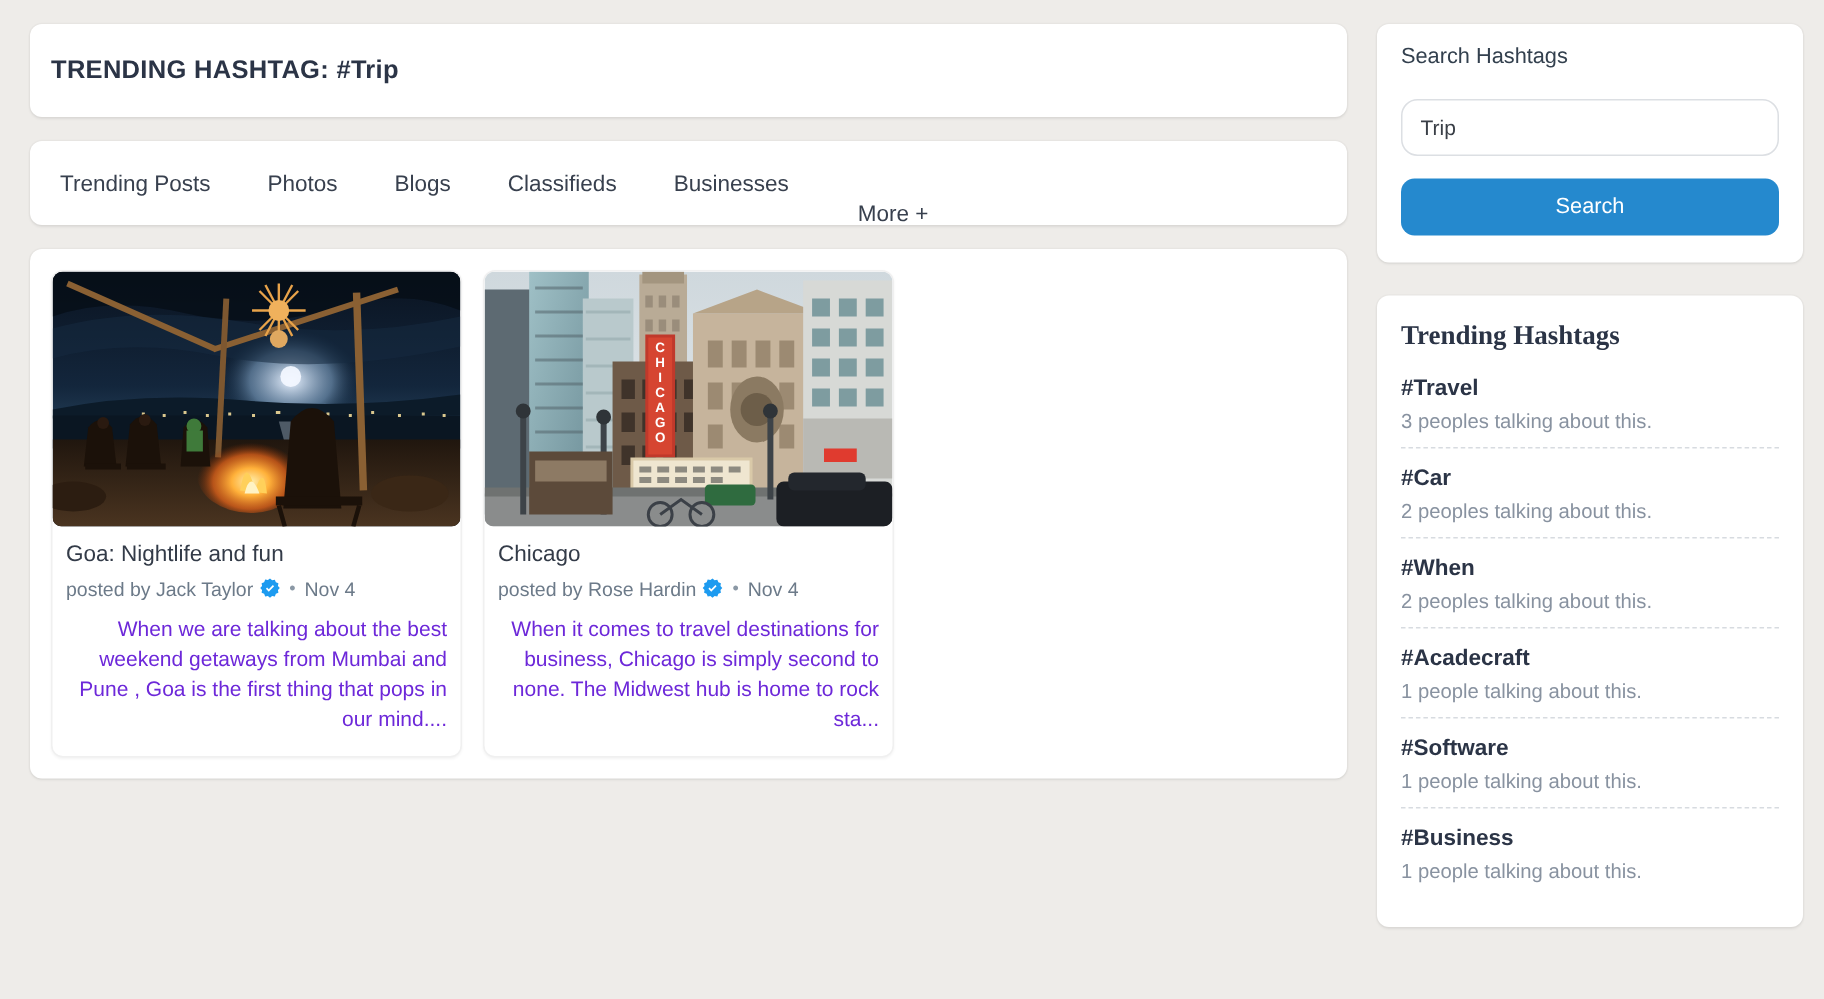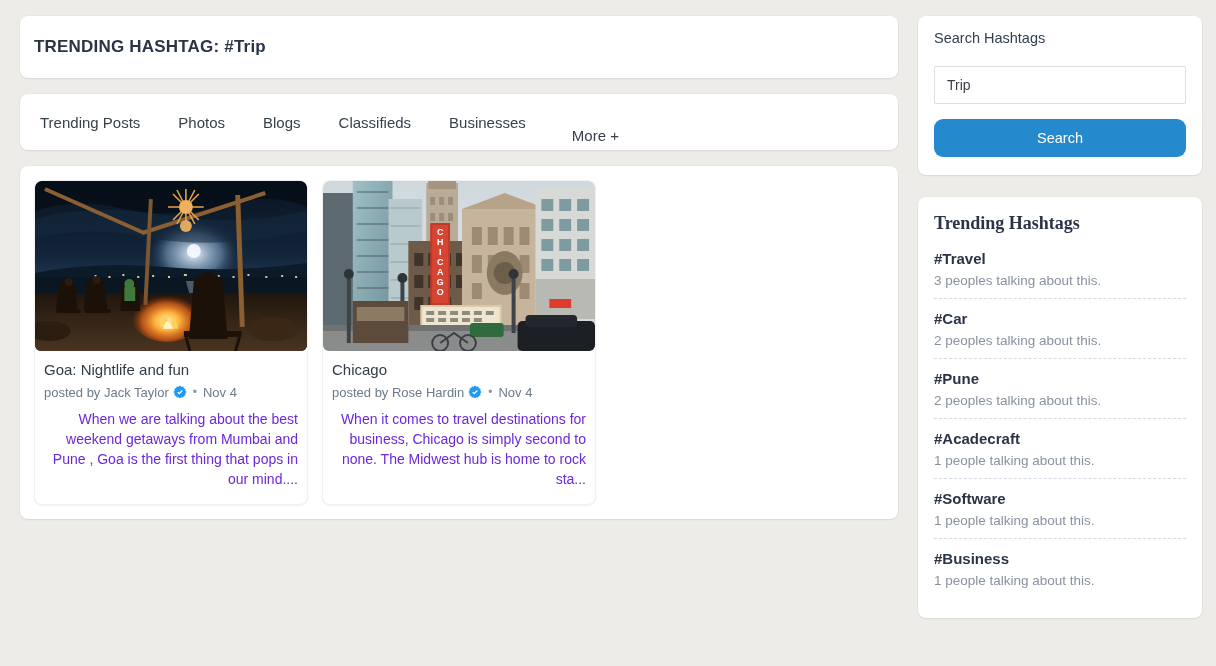--- a/index.html
+++ b/index.html
@@ -26,21 +26,21 @@
     letter-spacing: 0.2px;
   }
 
   
   .tabs { display: flex; align-items: center; padding: 0 14px; height: 56px; }
   .tab {
     font-size: 15px; color: #38404e;
     padding: 0 19px; cursor: pointer; white-space: nowrap;
   }
   .tab:first-child { padding-left: 6px; }
-  .tab.more { position: relative; top: 13px; padding-left: 27px; }
+  .tab.more { position: relative; top: 20px; padding-left: 27px; }
 
   
   .posts-panel { padding: 14px; }
   .posts { display: flex; gap: 14px; align-items: flex-start; }
   .post-card {
     width: 274px;
     background: #fff;
     border: 1px solid #f0f0f0;
     border-radius: 8px;
     overflow: hidden;
@@ -59,21 +59,21 @@
   .dot { color: #8b98a5; padding: 0 2px; font-size: 12px; }
   .post-text {
     font-size: 14px; color: #6d28d9; line-height: 1.42; text-align: right;
   }
 
   
   .search-panel { padding: 14px 16px 18px 16px; }
   .search-label { font-size: 14.5px; color: #33404e; margin-bottom: 20px; }
   .search-input {
     width: 100%; height: 38px;
-    border: 1px solid #dcdfe3; border-radius: 1px;
+    border: 1px solid #dcdfe3; border-radius: 11px;
     padding: 0 12px; font-size: 14px; color: #3a3f47;
     font-family: "Liberation Sans", sans-serif;
     outline: none; background: #fff;
   }
   .search-btn {
     width: 100%; height: 38px; margin-top: 15px;
     background: #2589ce; border: none; border-radius: 9px;
     color: #fff; font-size: 14.5px; cursor: pointer;
     font-family: "Liberation Sans", sans-serif;
   }
@@ -388,21 +388,21 @@
 
       <div class="trend-item">
         <div class="trend-tag">#Travel</div>
         <div class="trend-count">3 peoples talking about this.</div>
       </div>
       <div class="trend-item">
         <div class="trend-tag">#Car</div>
         <div class="trend-count">2 peoples talking about this.</div>
       </div>
       <div class="trend-item">
-        <div class="trend-tag">#Pune</div>
+        <div class="trend-tag">#When</div>
         <div class="trend-count">2 peoples talking about this.</div>
       </div>
       <div class="trend-item">
         <div class="trend-tag">#Acadecraft</div>
         <div class="trend-count">1 people talking about this.</div>
       </div>
       <div class="trend-item">
         <div class="trend-tag">#Software</div>
         <div class="trend-count">1 people talking about this.</div>
       </div>

